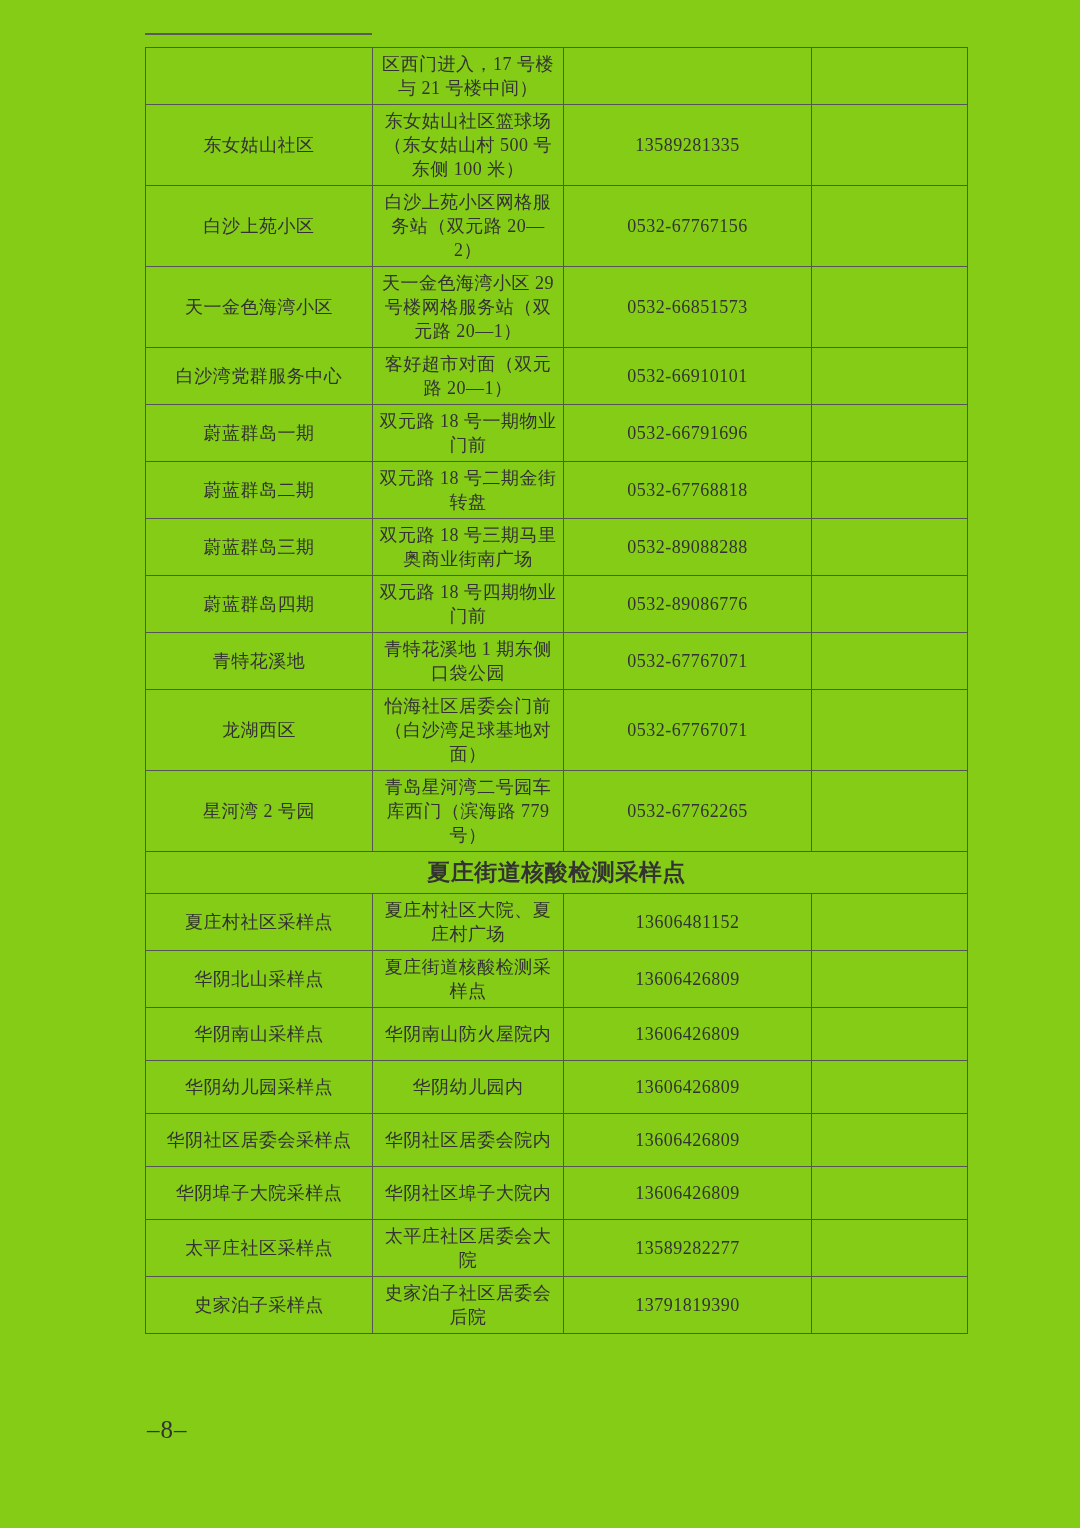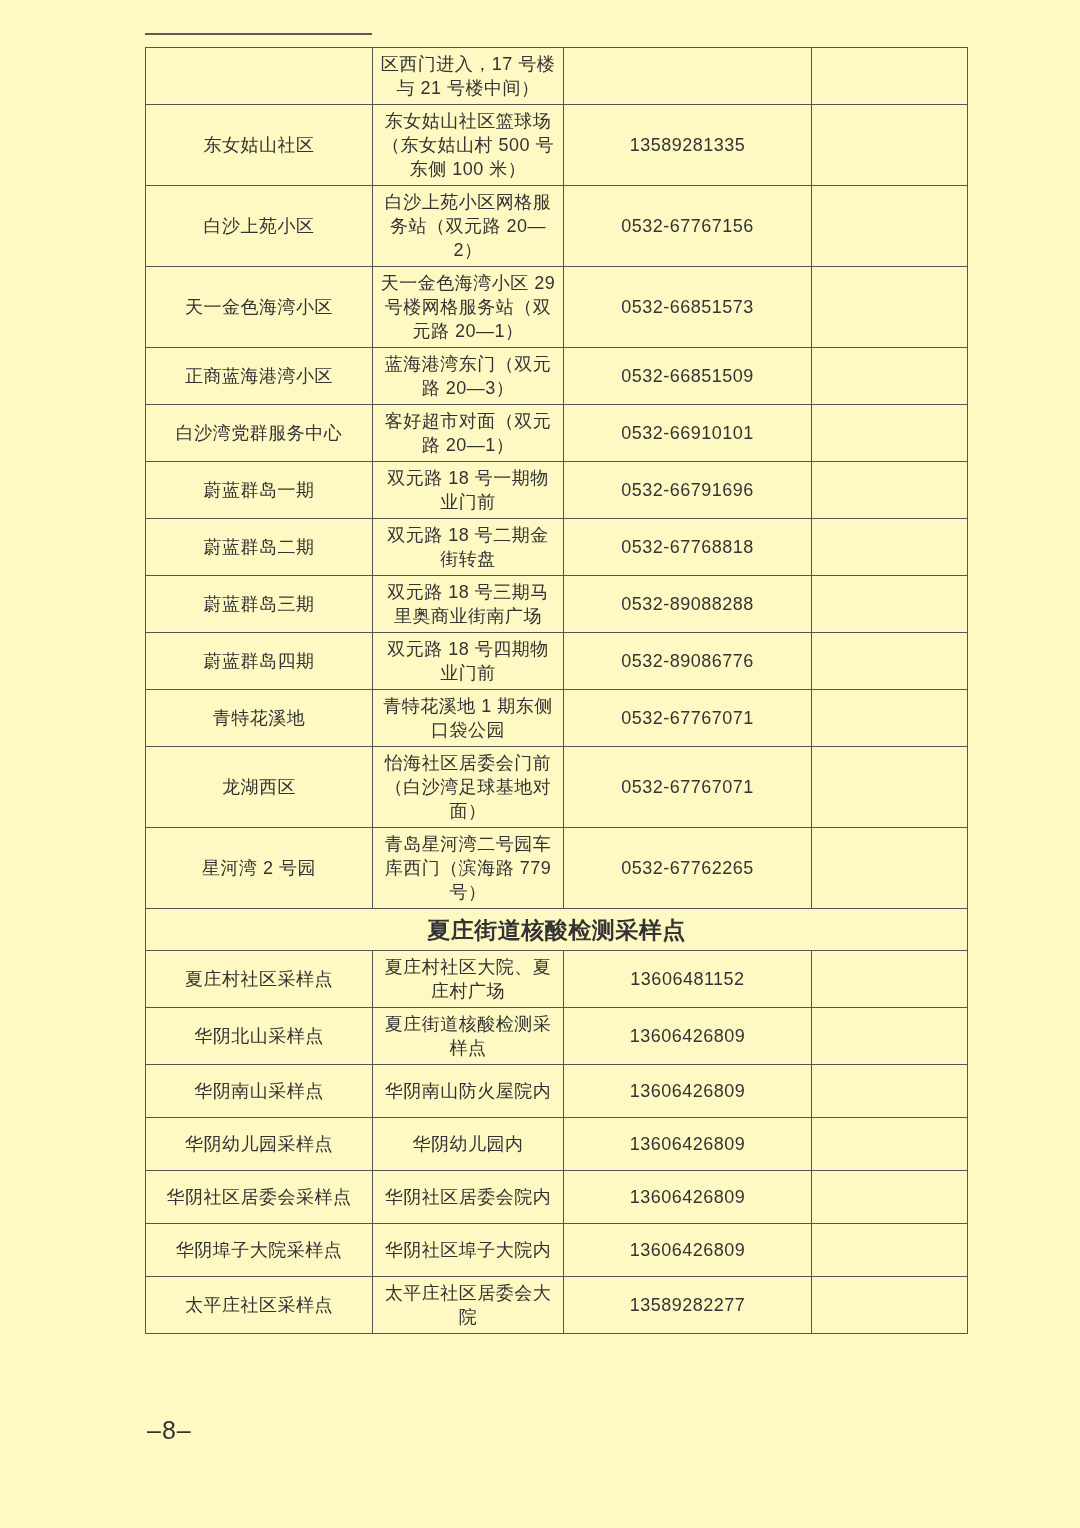--- a/index.html
+++ b/index.html
@@ -1,21 +1,21 @@
 <!DOCTYPE html>
 <html><head>
 <meta charset="utf-8">
 <style>
   html, body { margin: 0; padding: 0; background: #ffffff; }
   .page {
     position: relative;
     width: 1080px;
     height: 1528px;
-    background: #fef9c3;
-    font-family: Liberation Sans, sans-serif;
+    background: #84cc16;
+    font-family: Liberation Serif, serif;
     color: #333333;
     overflow: hidden;
   }
   
   .stub-line {
     position: absolute;
     left: 145px;
     top: 33px;
     width: 227px;
     height: 2px;
@@ -95,26 +95,20 @@
           <td>0532-67767156</td>
           <td></td>
         </tr>
         <tr>
           <td>天一金色海湾小区</td>
           <td>天一金色海湾小区 29 号楼网格服务站（双元路 20—1）</td>
           <td>0532-66851573</td>
           <td></td>
         </tr>
         <tr>
-          <td>正商蓝海港湾小区</td>
-          <td>蓝海港湾东门（双元路 20—3）</td>
-          <td>0532-66851509</td>
-          <td></td>
-        </tr>
-        <tr>
           <td>白沙湾党群服务中心</td>
           <td>客好超市对面（双元路 20—1）</td>
           <td>0532-66910101</td>
           <td></td>
         </tr>
         <tr>
           <td>蔚蓝群岛一期</td>
           <td>双元路 18 号一期物业门前</td>
           <td>0532-66791696</td>
           <td></td>
@@ -199,17 +193,23 @@
           <td>华阴社区埠子大院内</td>
           <td>13606426809</td>
           <td></td>
         </tr>
         <tr>
           <td>太平庄社区采样点</td>
           <td>太平庄社区居委会大院</td>
           <td>13589282277</td>
           <td></td>
         </tr>
+        <tr>
+          <td>史家泊子采样点</td>
+          <td>史家泊子社区居委会后院</td>
+          <td>13791819390</td>
+          <td></td>
+        </tr>
       </tbody>
   </table>
 
   <div class="footer">–8–</div>
 </div>
 
 </body></html>

